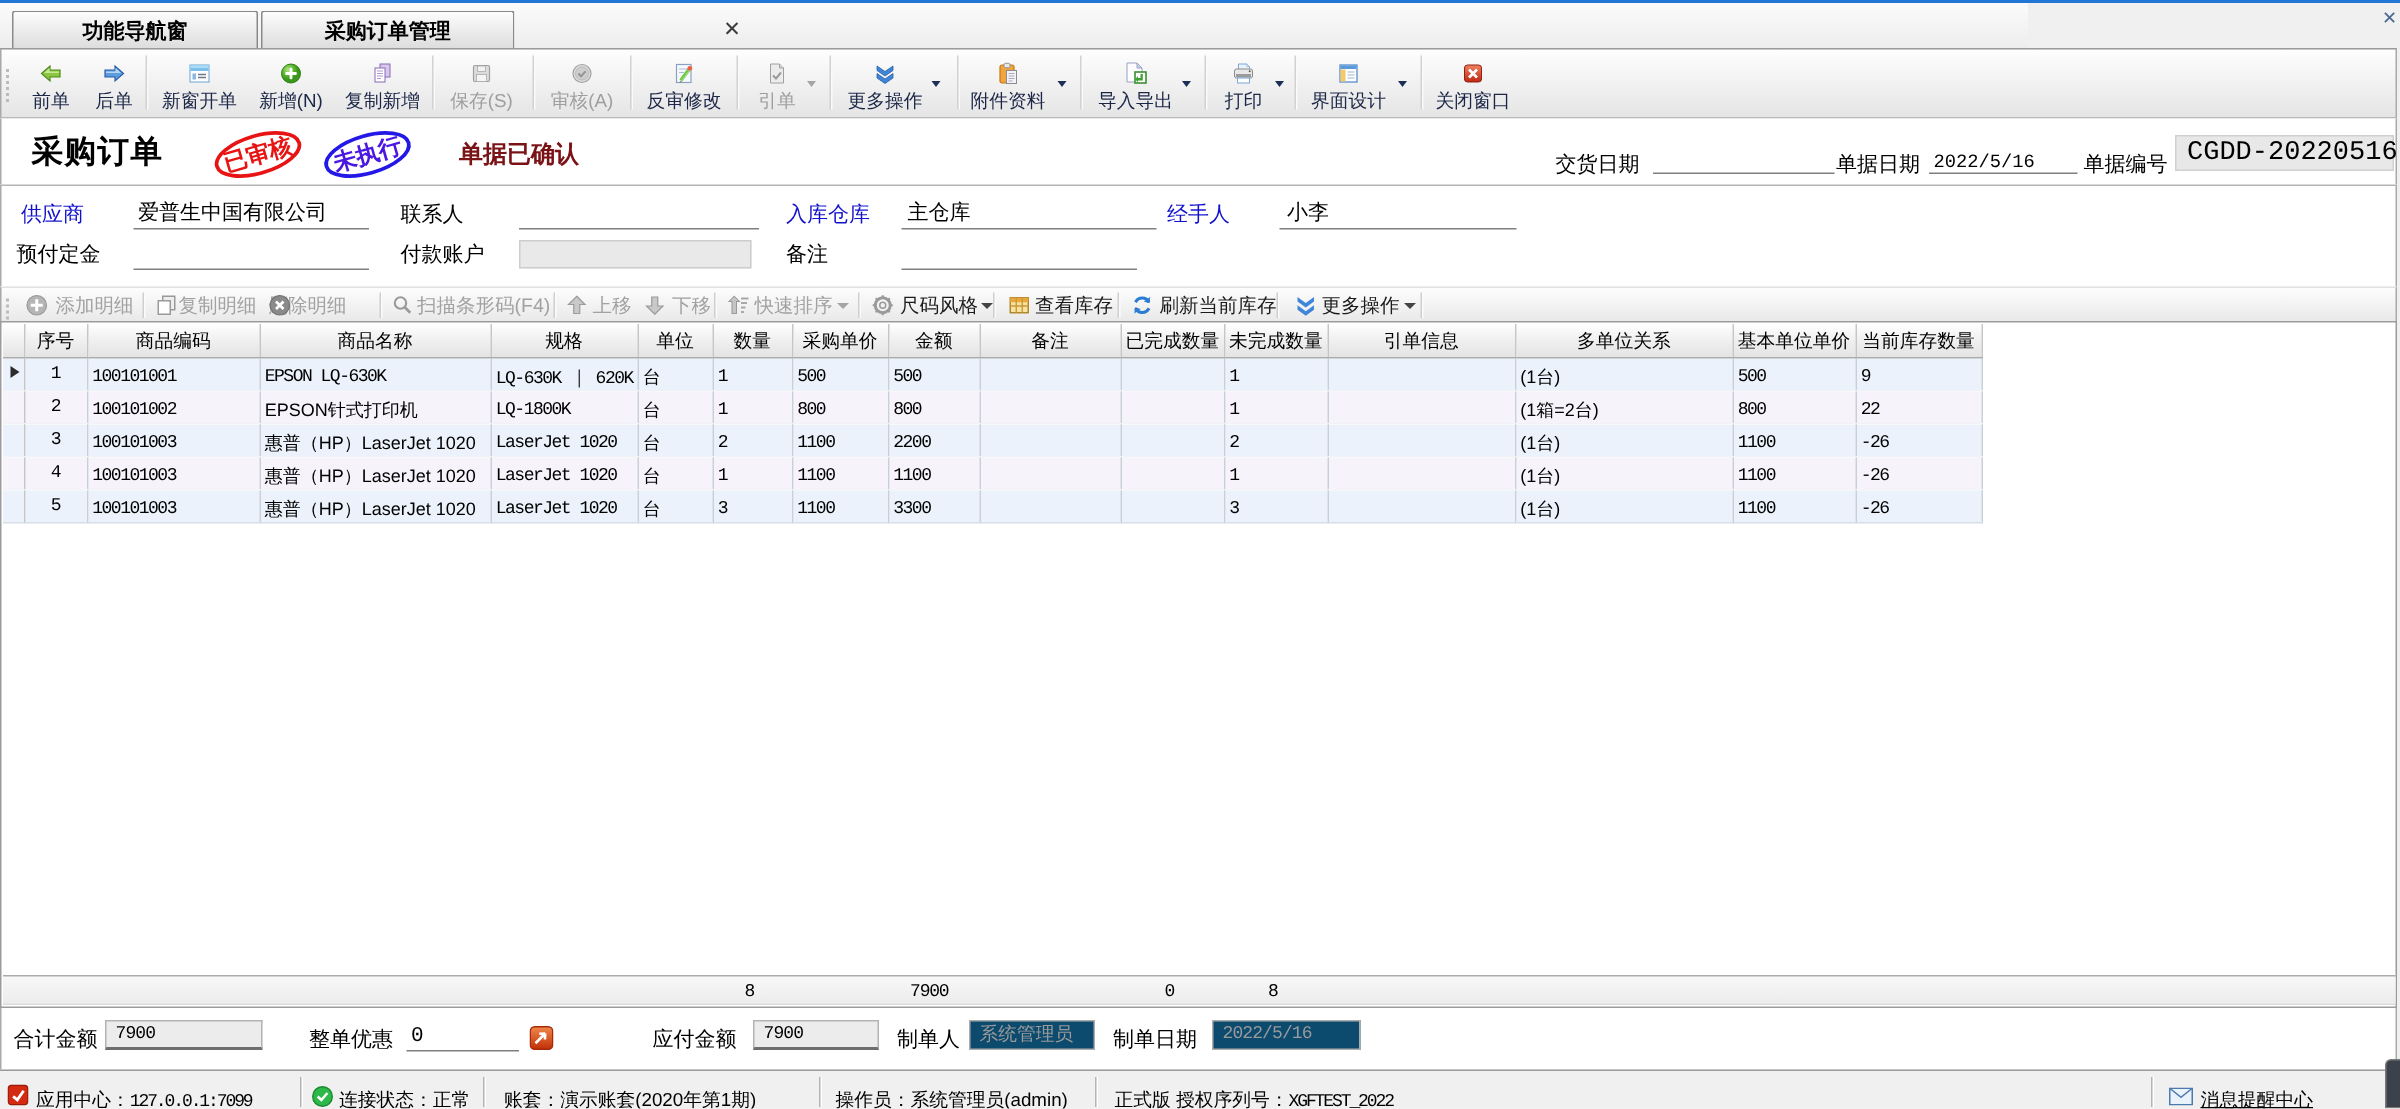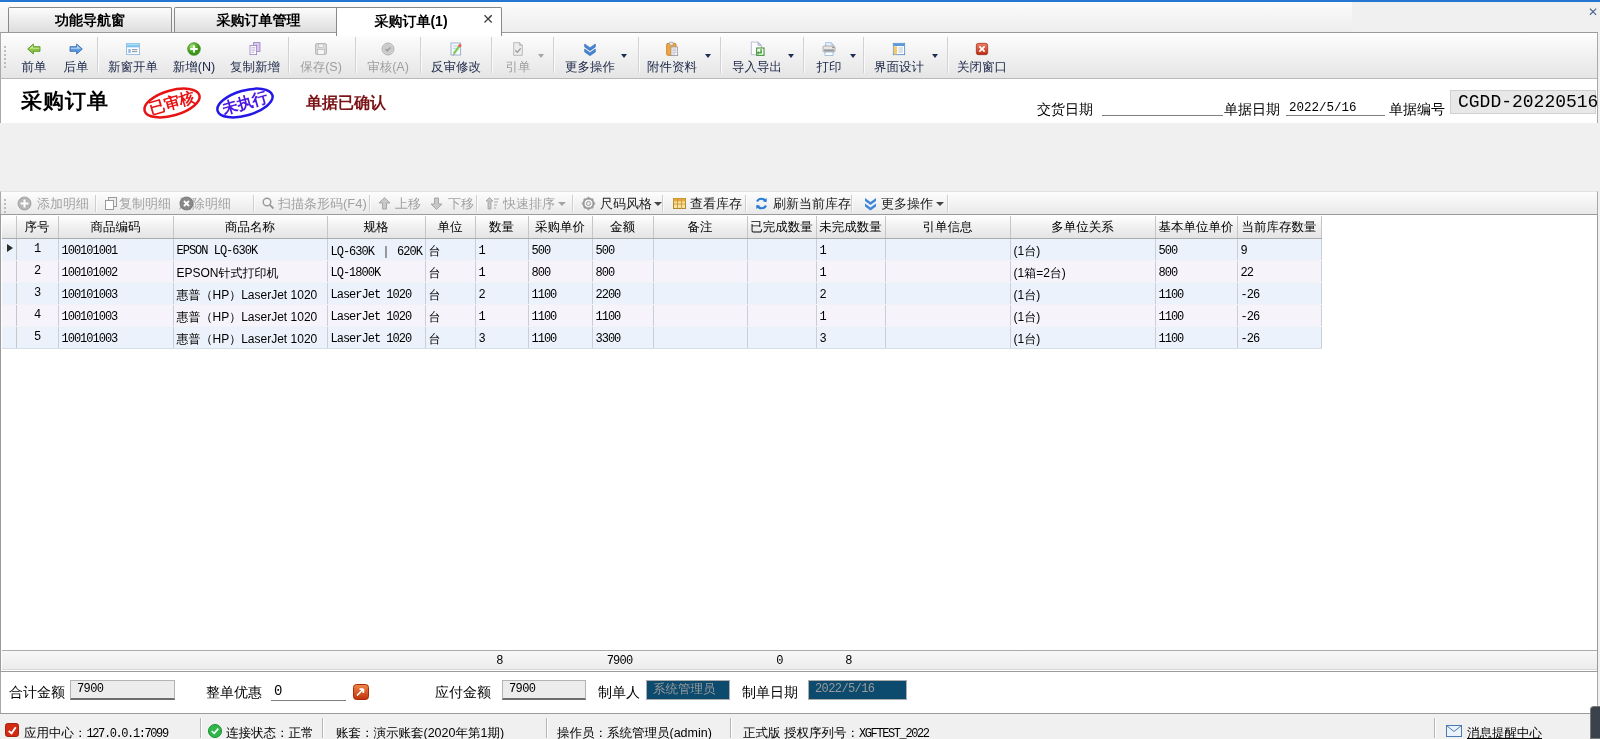--- a/index.html
+++ b/index.html
@@ -70,21 +70,20 @@
 .st{position:absolute;top:11px;white-space:nowrap}
 .stsep{position:absolute;top:4px;width:1px;height:20px;background:#b5b5b5;box-shadow:1px 0 0 #fff}
 #thumb{position:absolute;left:1590px;top:706px;width:10px;height:33px;background:#3c424c;border:1px solid #7a7a7a;border-right:none;border-radius:4px 0 0 0}
 </style></head>
 <body>
 <div id="app">
 <div id="topline"></div>
 <div id="tabstrip">
   <div class="tab" style="left:8px;width:164px">功能导航窗</div>
   <div class="tab" style="left:174px;width:169px">采购订单管理</div>
-  <div class="tab active" style="left:336px;width:166px;padding-right:16px">采购订单(1)</div>
   <div id="tabx">✕</div>
   <div id="winx">✕</div>
 </div>
 <div id="toolbar">
   <div class="grip" style="top:11px">
         <i></i>
         <i></i>
         <i></i>
         <i></i>
         <i></i>
@@ -263,20 +262,39 @@
         </g>
       </svg>
   <div id="conf">单据已确认</div>
   <div class="lab abs" style="left:1036px;top:22px">交货日期</div>
   <div class="uline" style="left:1101px;top:36px;width:121px;height:0"></div>
   <div class="lab abs" style="left:1223px;top:22px">单据日期</div>
   <div class="lab abs mono" style="left:1288px;top:22px;font-size:12.5px">2022/5/16</div>
   <div class="uline" style="left:1285px;top:36px;width:99px;height:0"></div>
   <div class="lab abs" style="left:1388px;top:22px">单据编号</div>
   <div class="abs mono" style="left:1449px;top:11px;width:146px;height:24px;background:#e8e8e8;border:1px solid #d0d0d0;font-size:18px;line-height:22px;padding-left:7px;white-space:nowrap">CGDD-20220516-0003</div>
+</div>
+<div id="form">
+  <div class="blab abs" style="left:13px;top:10px">供应商</div>
+  <div class="lab abs" style="left:91px;top:9px">爱普生中国有限公司</div>
+  <div class="uline" style="left:88px;top:28px;width:157px"></div>
+  <div class="lab abs" style="left:266px;top:10px">联系人</div>
+  <div class="uline" style="left:345px;top:28px;width:160px"></div>
+  <div class="blab abs" style="left:523px;top:10px">入库仓库</div>
+  <div class="lab abs" style="left:604px;top:9px">主仓库</div>
+  <div class="uline" style="left:600px;top:28px;width:170px"></div>
+  <div class="blab abs" style="left:777px;top:10px">经手人</div>
+  <div class="lab abs" style="left:857px;top:9px">小李</div>
+  <div class="uline" style="left:852px;top:28px;width:158px"></div>
+  <div class="lab abs" style="left:10px;top:37px">预付定金</div>
+  <div class="uline" style="left:88px;top:55px;width:157px"></div>
+  <div class="lab abs" style="left:266px;top:37px">付款账户</div>
+  <div class="abs" style="left:345px;top:36px;width:155px;height:19px;background:#e9e9e9;border:1px solid #cdcdcd"></div>
+  <div class="lab abs" style="left:523px;top:37px">备注</div>
+  <div class="uline" style="left:600px;top:55px;width:157px"></div>
 </div>
 <div id="subtb">
   <div class="grip" style="top:5px">
         <i></i>
         <i></i>
         <i></i>
         <i></i>
       </div>
   <div class="si dis" style="left:16px"><svg class="sic" style="left:0" viewBox="0 0 15 15">
           <circle cx="7.5" cy="7.5" r="6.5" fill="#b5b5b5" stroke="#989898" stroke-width="0.8"></circle>

